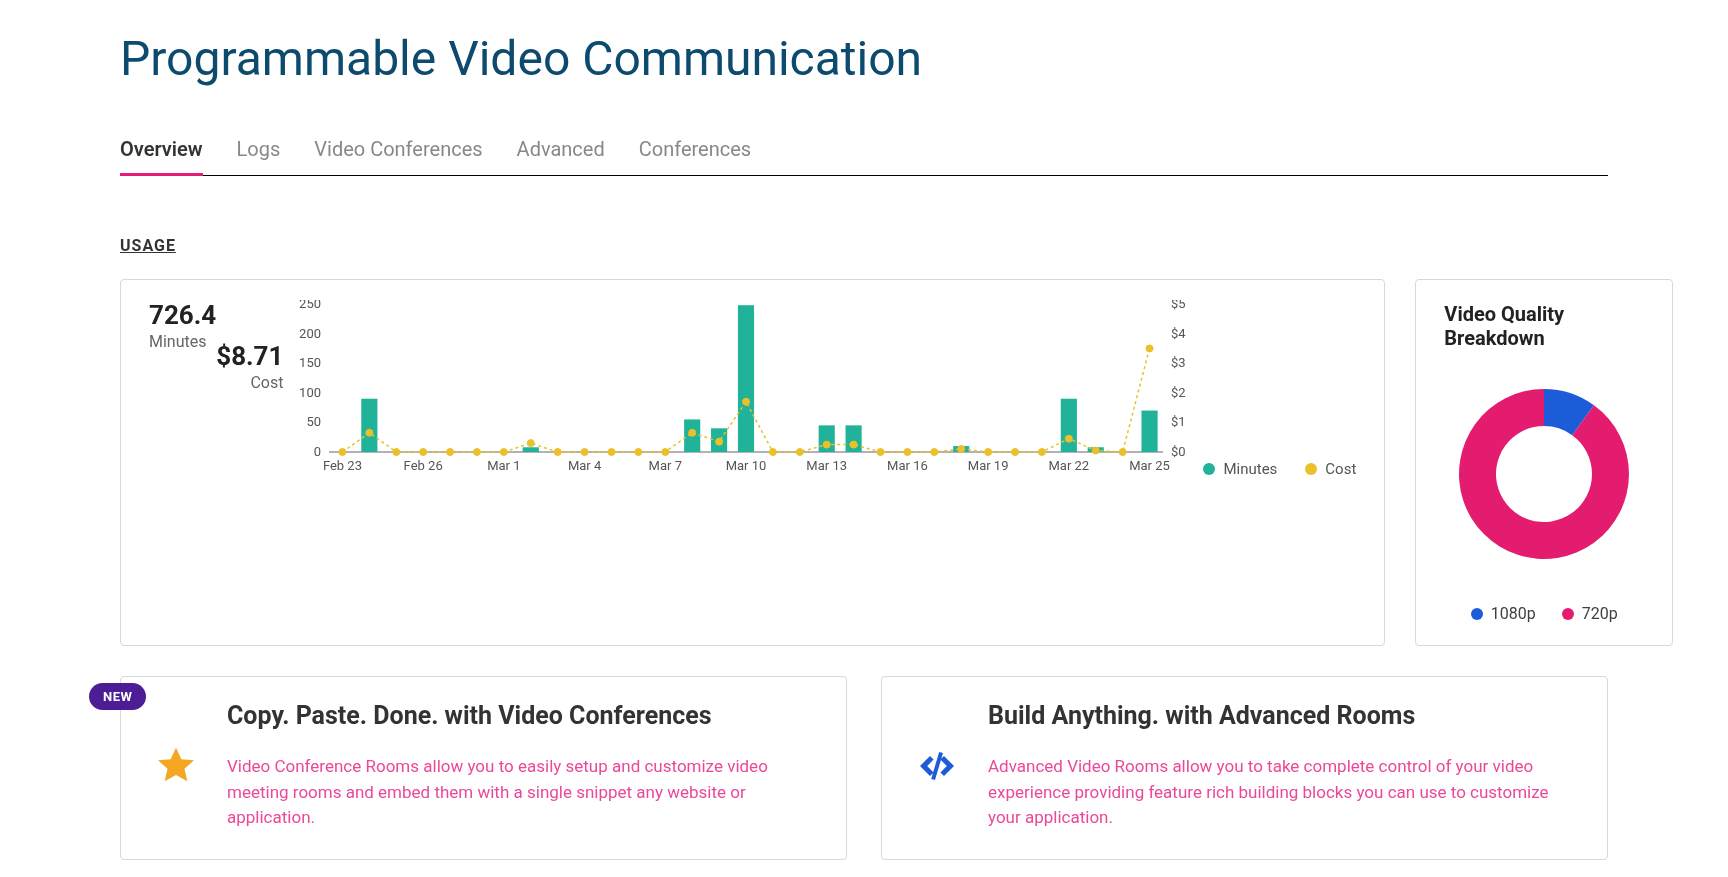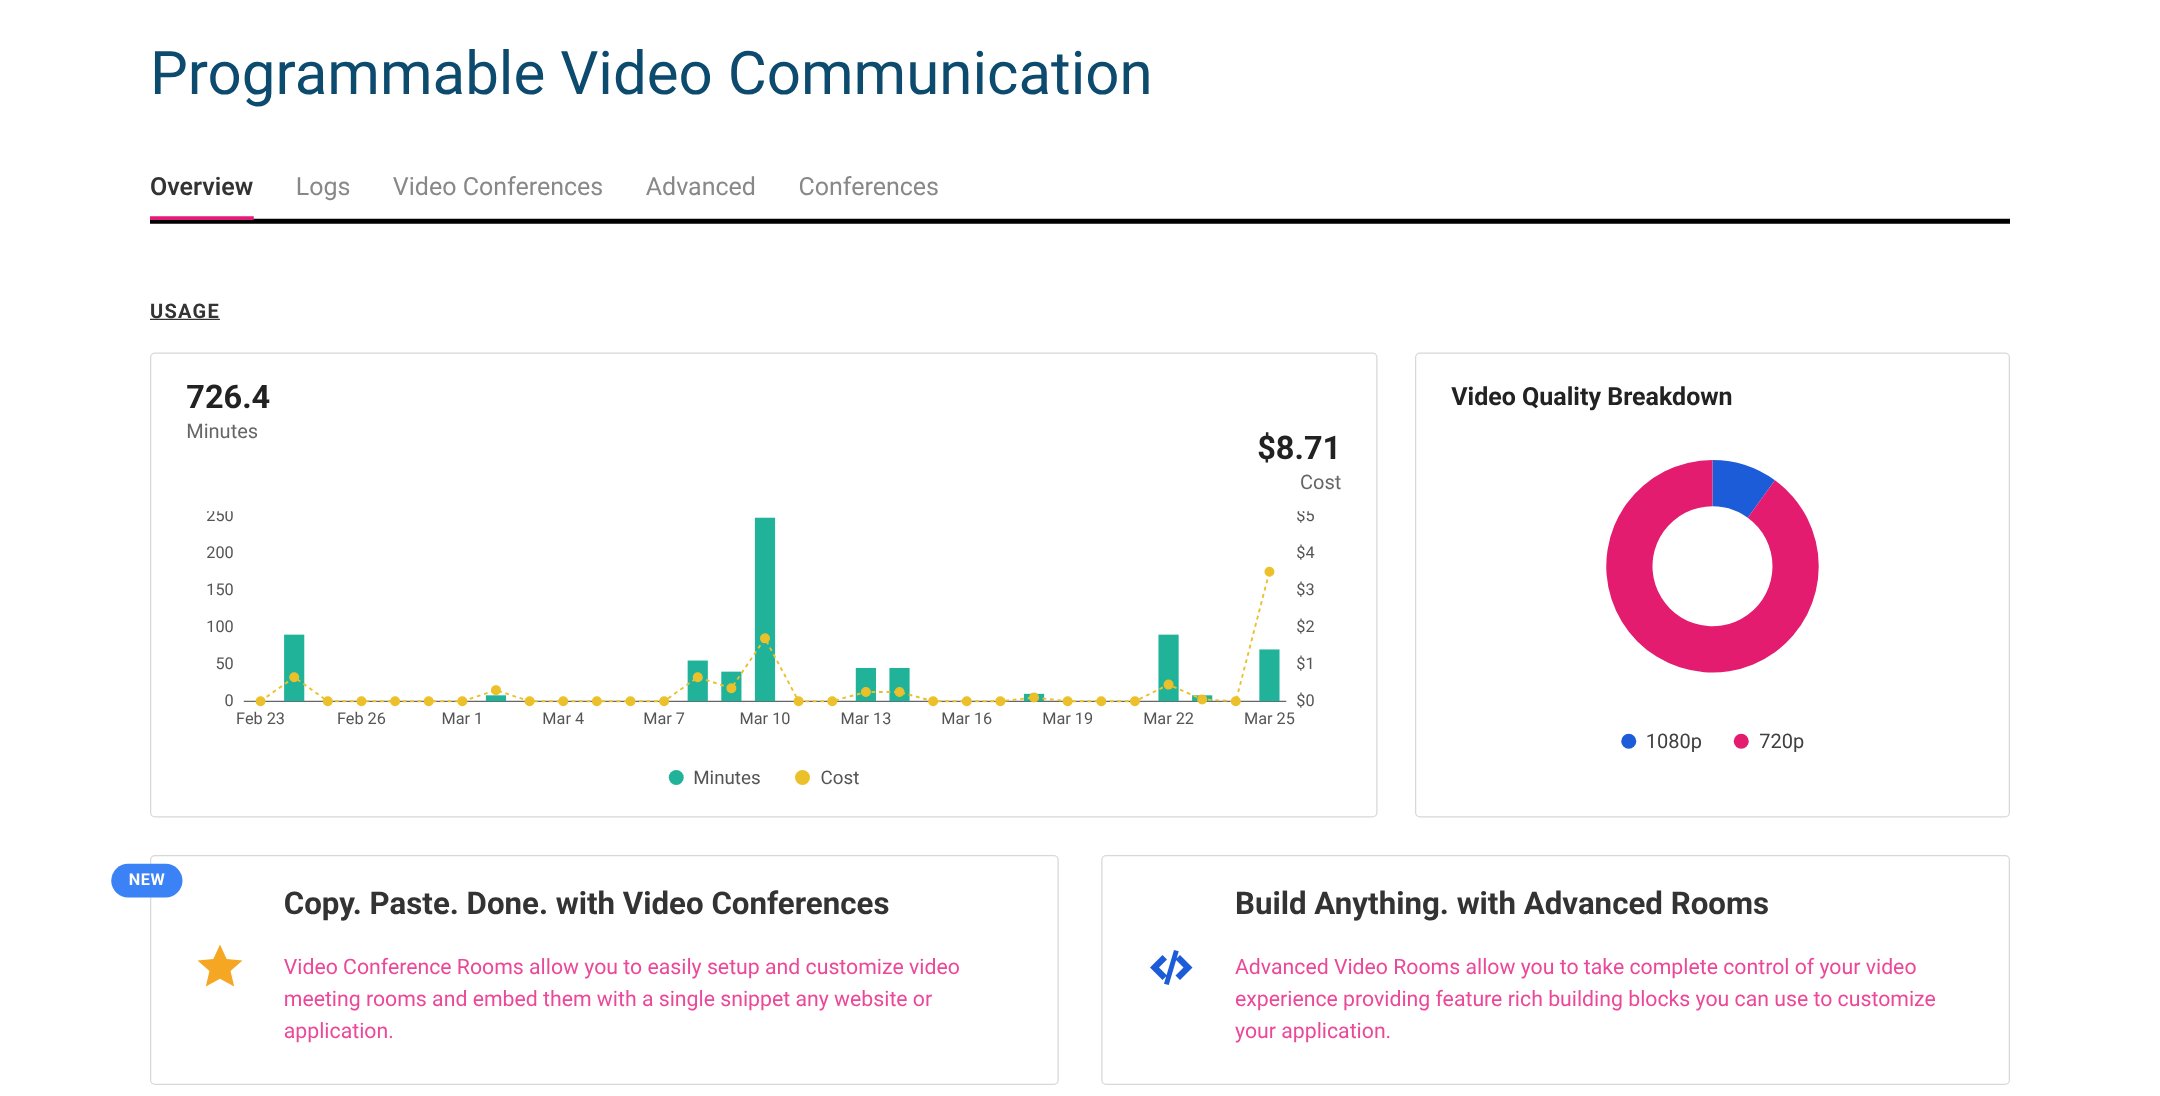--- a/index.html
+++ b/index.html
@@ -14,21 +14,21 @@
   }
   h1.page-title {
     font-size: 48px;
     font-weight: 400;
     color: #0c4a6e;
     margin-bottom: 40px;
   }
   .tabs {
     display: flex;
     gap: 34px;
-    border-bottom: 4px solid #000000;
+    border-bottom: 1px solid #000000;
     margin-bottom: 60px;
   }
   .tab {
     padding: 10px 0 14px 0;
     font-size: 20px;
     color: #888;
     cursor: pointer;
     position: relative;
   }
   .tab.active {
@@ -57,21 +57,21 @@
   }
   .panel {
     border: 1px solid #d8d8d8;
     border-radius: 4px;
     background: #fff;
   }
   .usage-panel {
     flex: 1;
     padding: 20px 28px 22px 28px;
     display: flex;
-    flex-direction: column;
+    flex-direction: row;
   }
   .usage-header {
     display: flex;
     justify-content: space-between;
     margin-bottom: 14px;
   }
   .metric .value {
     font-size: 26px;
     font-weight: 700;
     color: #222;
@@ -142,21 +142,21 @@
     border-radius: 4px;
     padding: 24px 30px 28px 30px;
     display: flex;
     gap: 26px;
     position: relative;
   }
   .badge {
     position: absolute;
     left: -32px;
     top: 6px;
-    background: #3b82f6;
+    background: #4c1d95;
     color: #fff;
     font-size: 13px;
     font-weight: 700;
     padding: 6px 14px;
     border-radius: 999px;
     letter-spacing: 0.5px;
   }
   .card-icon {
     width: 50px;
     display: flex;

